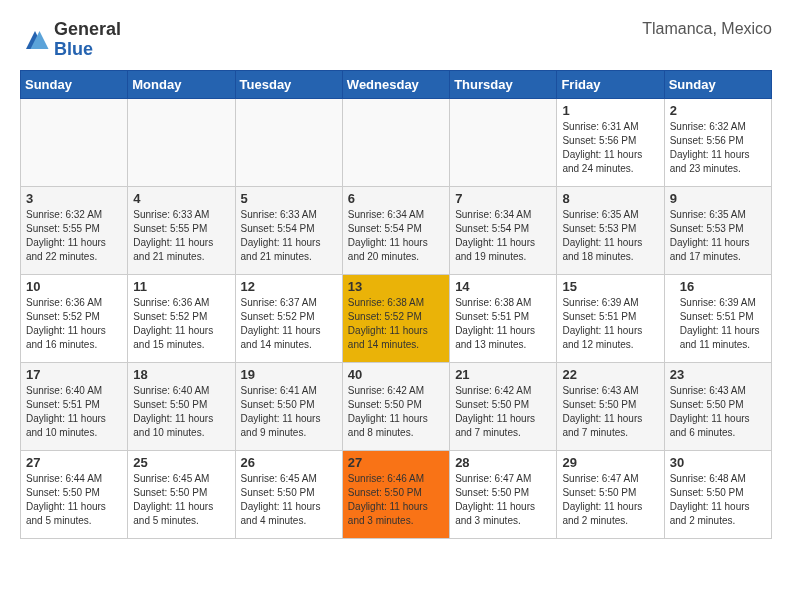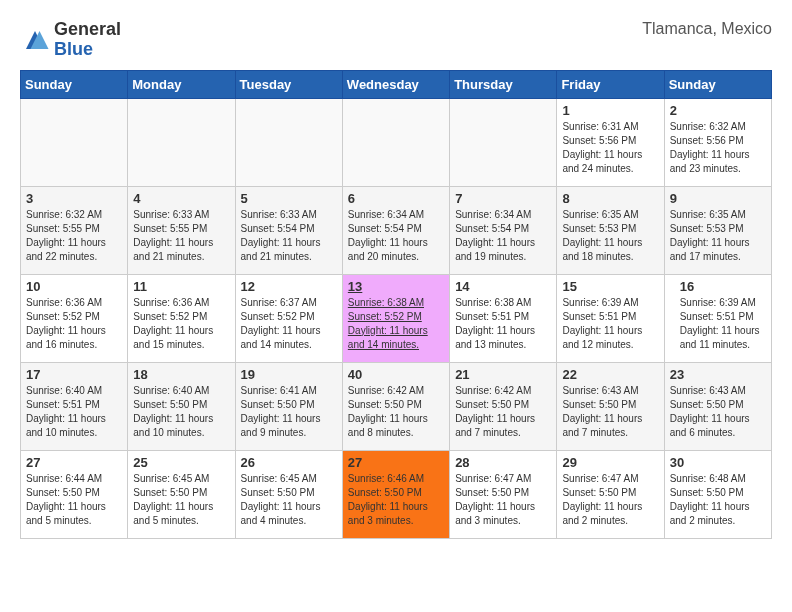--- a/index.html
+++ b/index.html
@@ -199,21 +199,21 @@
 Daylight: 11 hours
 and 15 minutes.</div>
         </td>
         <td style="background: rgb(255, 255, 255);">
           <span class="day-number">12</span>
           <div class="day-info" style="white-space: pre-line;">Sunrise: 6:37 AM
 Sunset: 5:52 PM
 Daylight: 11 hours
 and 14 minutes.</div>
         </td>
-        <td style="background: #f0abfc; text-decoration: underline;">
+        <td style="background: #eab308;">
           <span class="day-number">13</span>
           <div class="day-info" style="white-space: pre-line;">Sunrise: 6:38 AM
 Sunset: 5:52 PM
 Daylight: 11 hours
 and 14 minutes.</div>
         </td>
         <td style="background: rgb(255, 255, 255);">
           <span class="day-number">14</span>
           <div class="day-info" style="white-space: pre-line;">Sunrise: 6:38 AM
 Sunset: 5:51 PM

